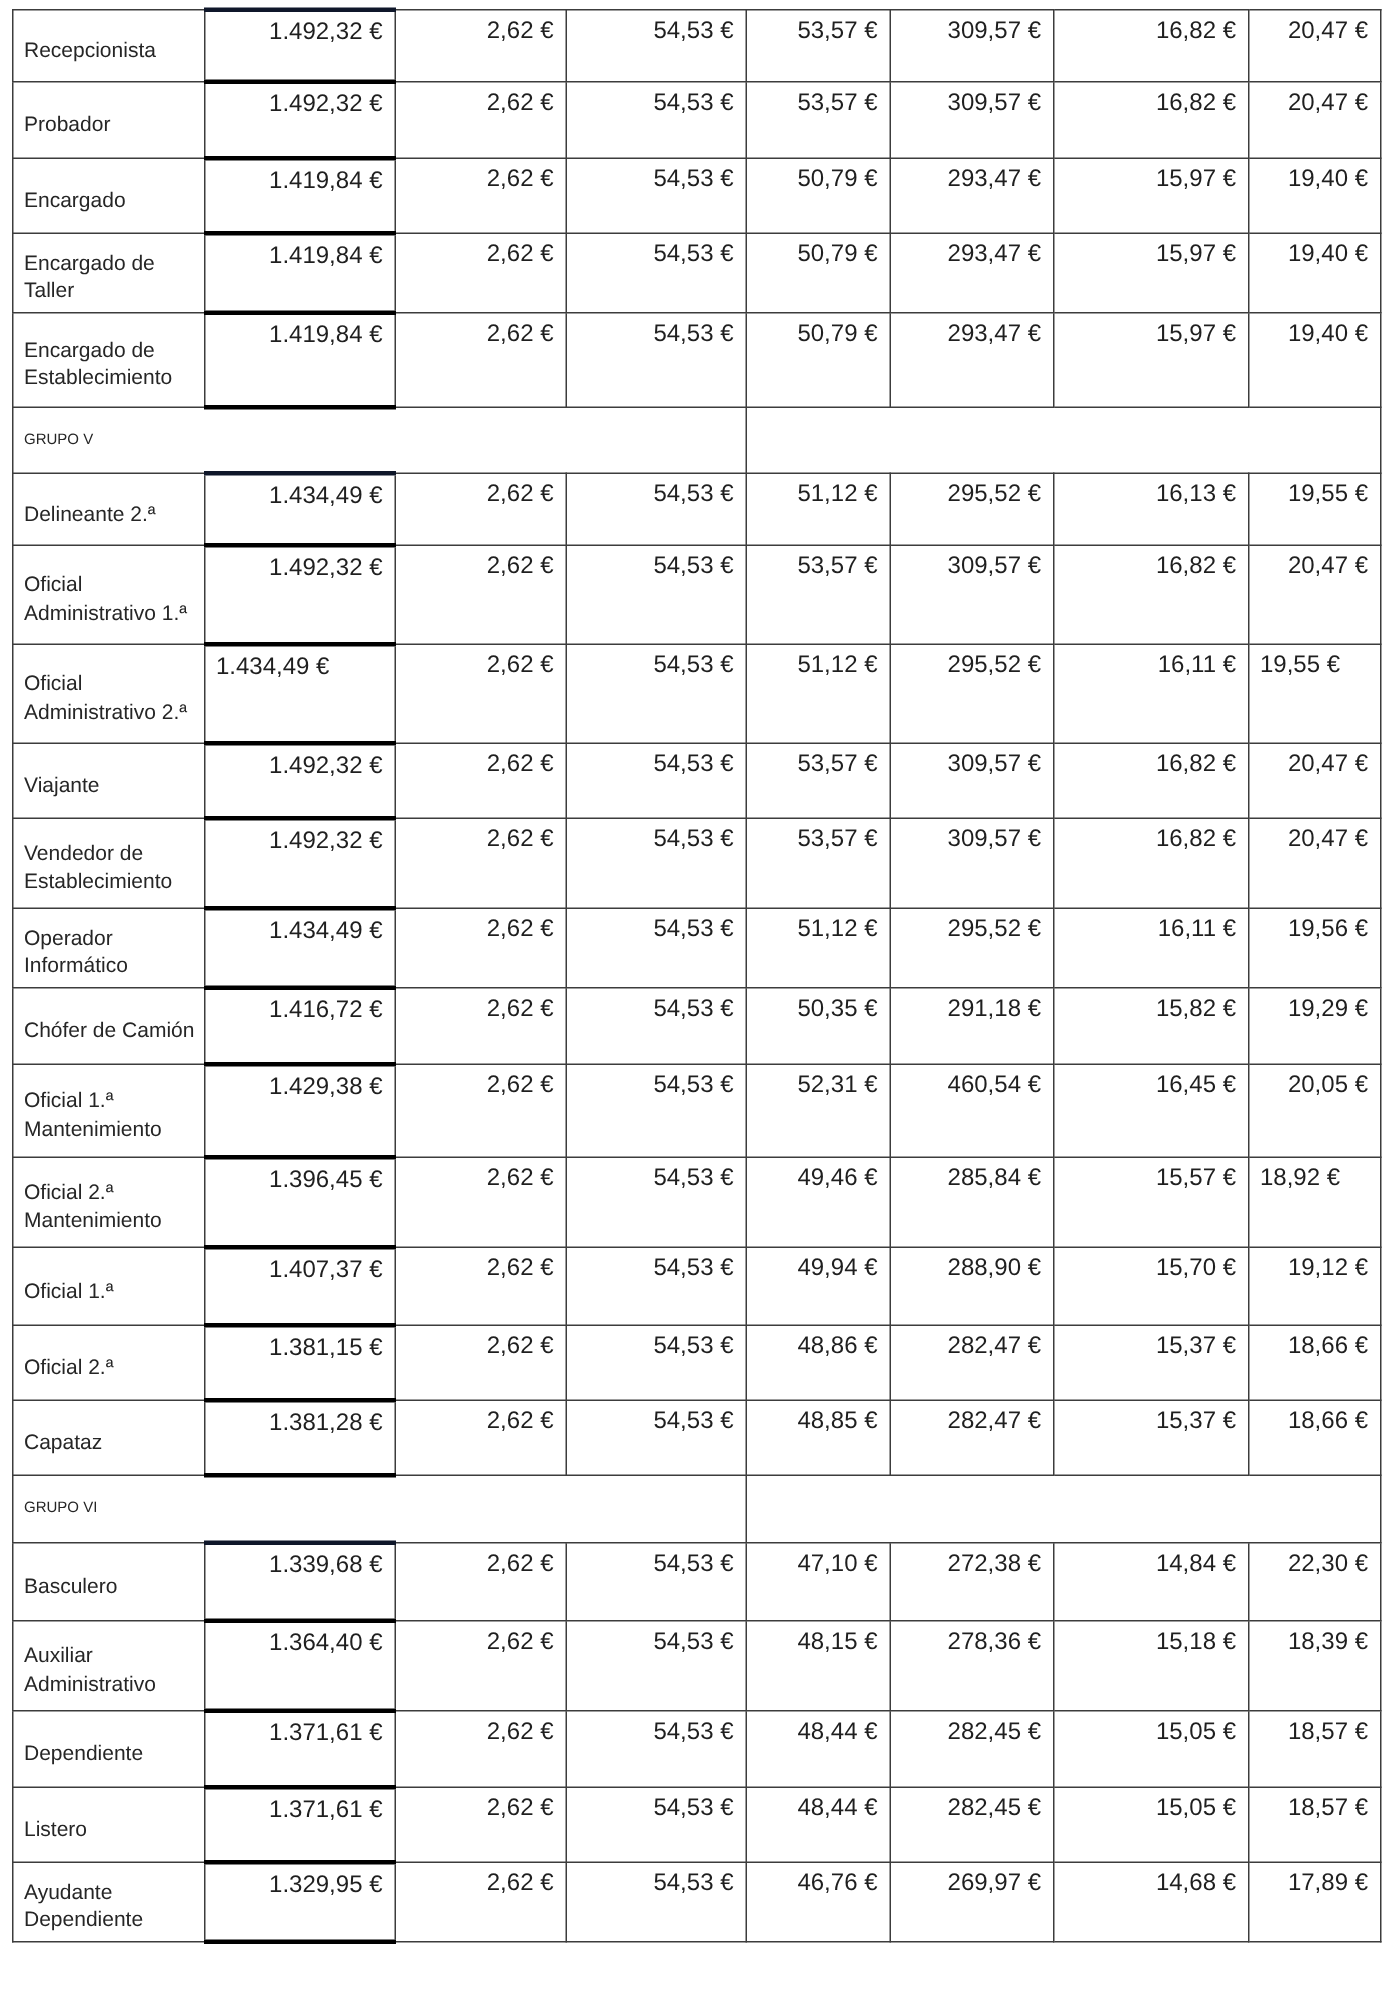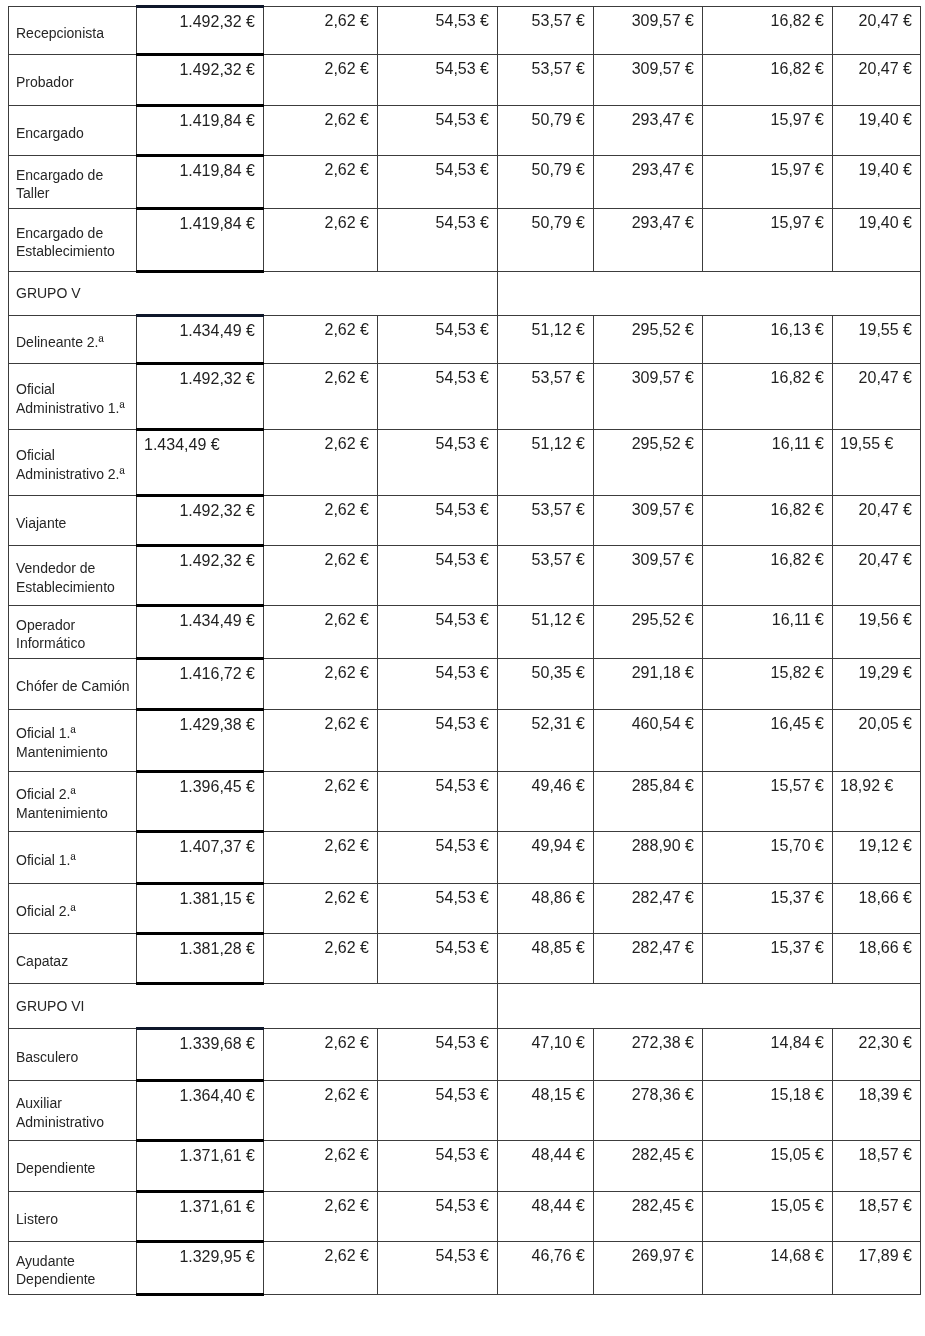--- a/index.html
+++ b/index.html
@@ -46,21 +46,21 @@
   }
   td.value-cell.align-left {
     text-align: left;
     padding-left: 7px;
   }
   td.salary-cell {
     border-top: 3px solid #0f172a;
     border-bottom: 3px solid #000000;
   }
   td.group-cell {
-    font-size: 14px;
+    font-size: 10px;
     vertical-align: middle;
     text-align: left;
     padding: 4px 4px 4px 7px;
     color: #262626;
   }
   td.group-cell-right {
     border-left: 1px solid #3c3c3c;
   }
 </style>
 </head>

